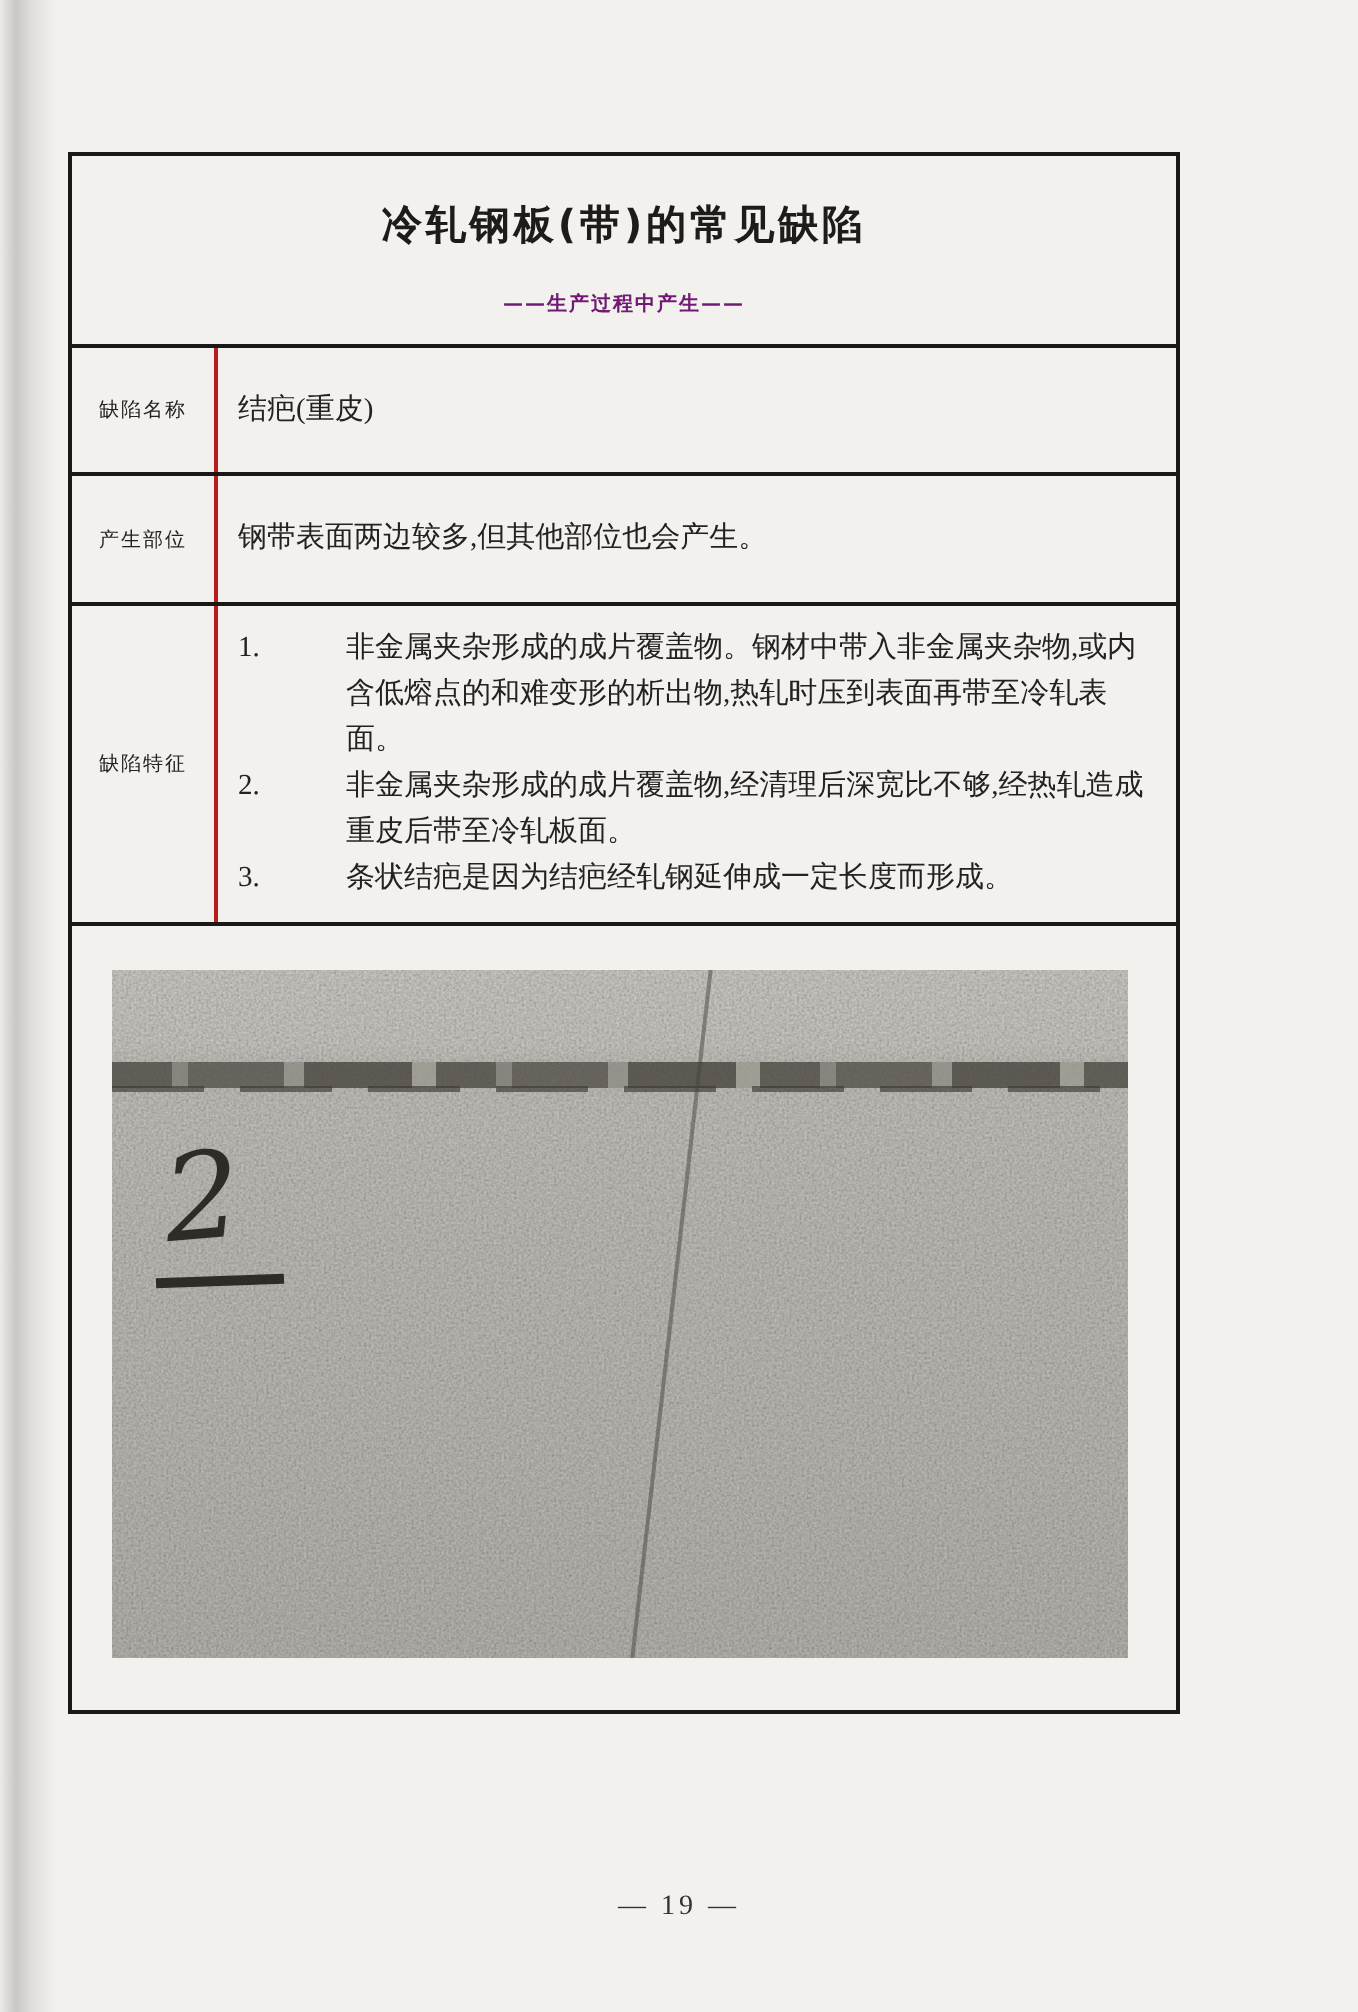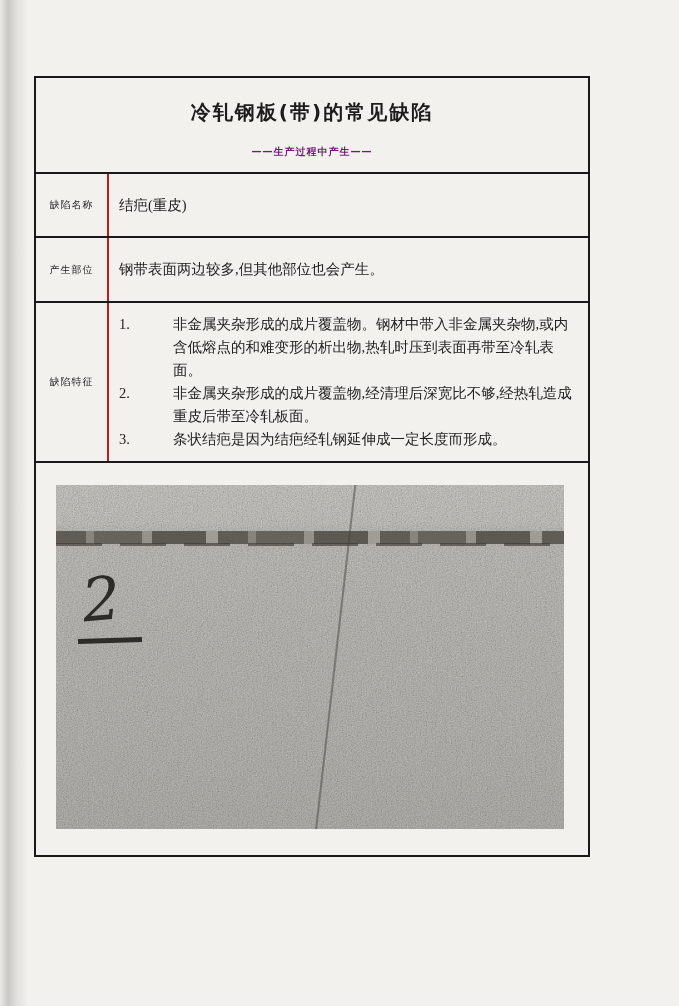--- a/index.html
+++ b/index.html
@@ -161,13 +161,14 @@
         <div class="defect-band"></div>
         <div class="defect-band-thin"></div>
         <div class="scratch"></div>
         <div class="hand-num">2</div>
         <div class="hand-underline"></div>
       </div>
     </div>
 
   </div>
 
+  <div class="page-number">— 19 —</div>
 </div>
 
 </body></html>

